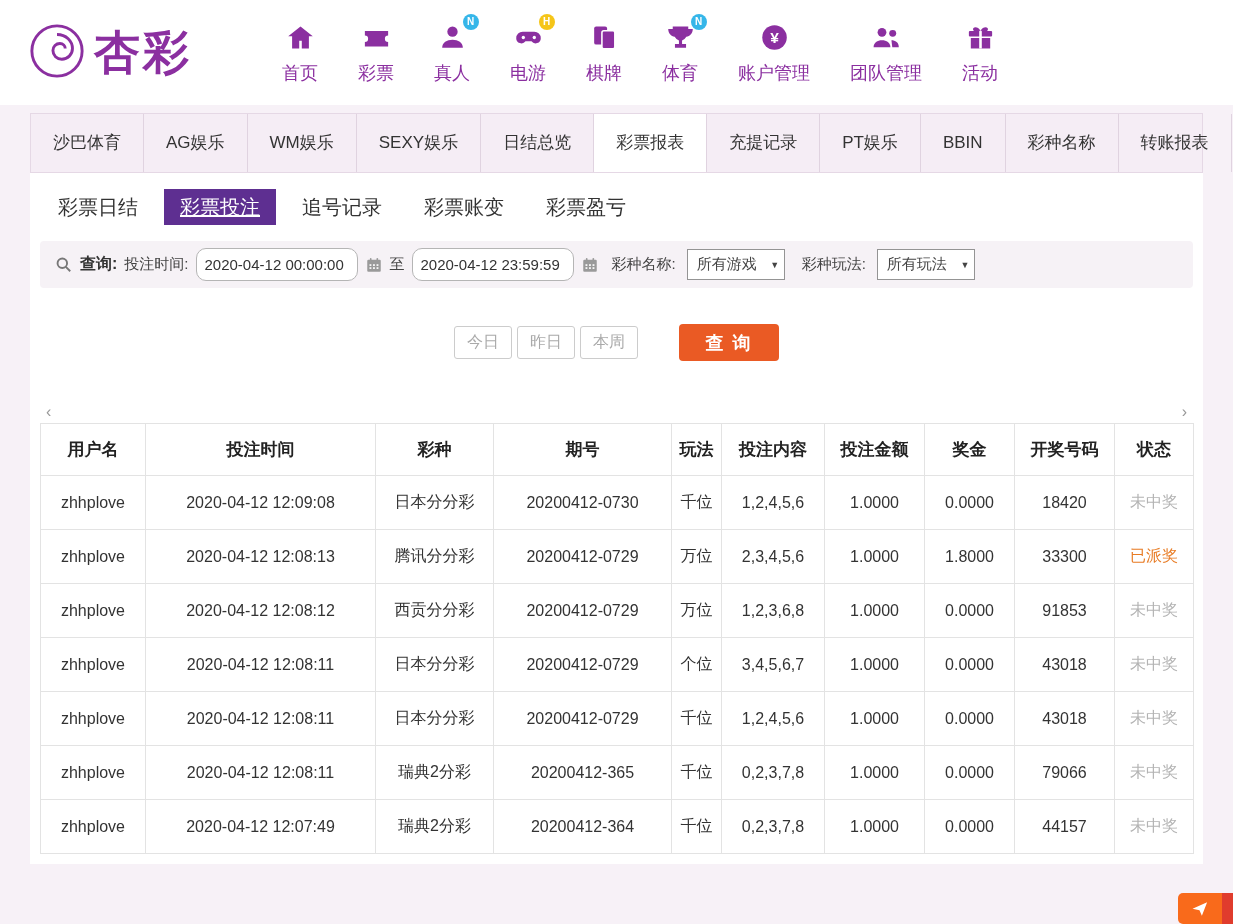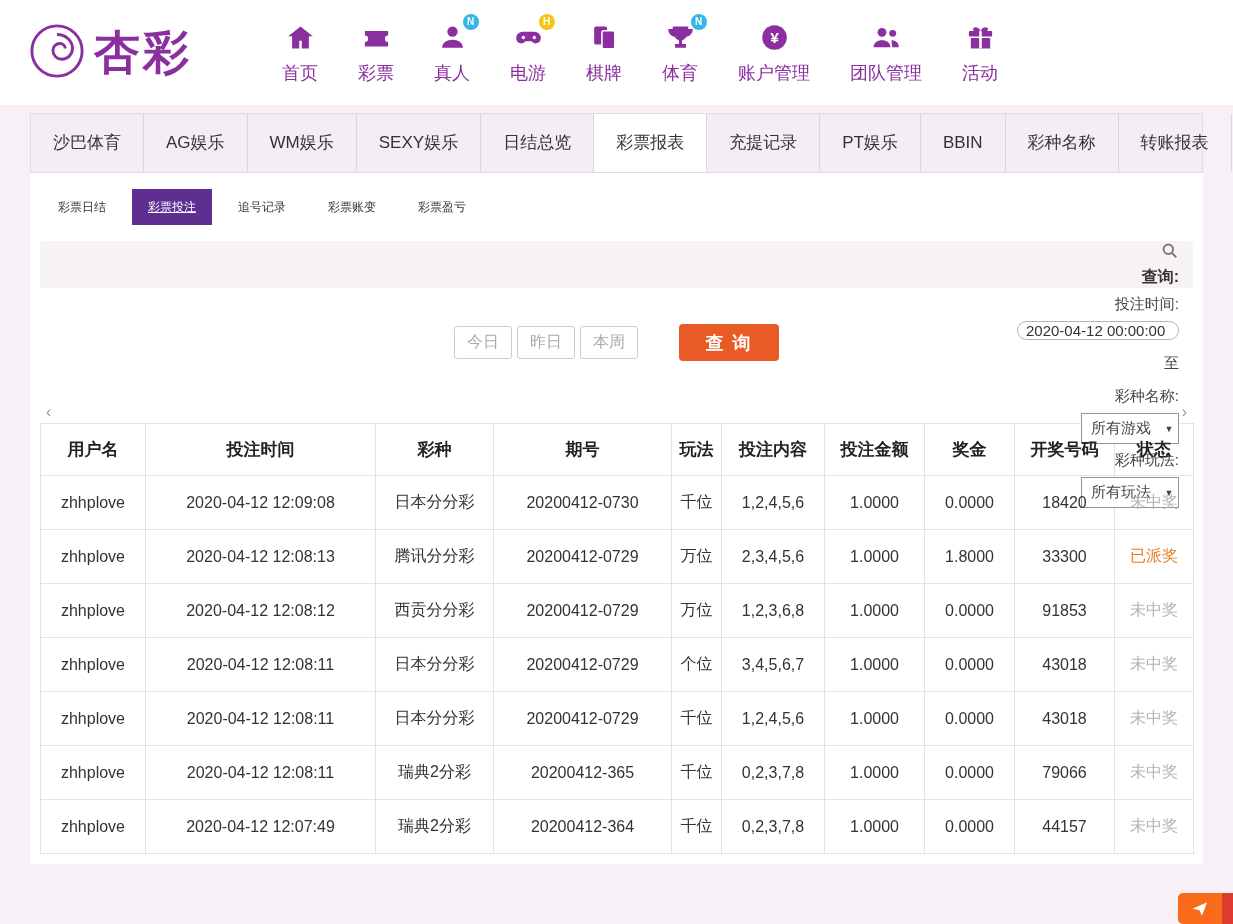--- a/index.html
+++ b/index.html
@@ -28,25 +28,25 @@
   
   .tab-strip { margin:8px 30px 0; background:#f5edf5; border:1px solid #e5d8e5; }
   .tab-row { display:flex; border-bottom:4px solid #0ea5e9; }
   .tab-row:last-child { border-bottom:none; }
   .tab { padding:0 22px; line-height:58px; font-size:17px; color:#333; border-right:1px solid #e0d3e0;
          cursor:pointer; white-space:nowrap; }
   .tab.active { background:#fff; }
   
   .content { margin:0 30px; background:#fff; min-height:691px; padding-bottom:4px; }
   .subtabs { display:flex; gap:10px; padding:16px 12px 12px; align-items:center; }
-  .subtab { font-size:12px; color:#333; padding:0 16px; line-height:36px; cursor:pointer; white-space:nowrap; }
+  .subtab { font-size:20px; color:#333; padding:0 16px; line-height:36px; cursor:pointer; white-space:nowrap; }
   .subtab.active { background:#5e2f91; color:#fff;text-decoration:underline; }
   
   .searchbar { margin:4px 10px 0; background:#f6f2f6; border-radius:4px; height:47px;
-               display:flex; align-items:flex-end; padding:0 14px; gap:7px; font-size:15px; color:#444;flex-direction:column; }
+               display:flex; align-items:center; padding:0 14px; gap:7px; font-size:15px; color:#444; }
   .magnifier svg { width:19px; height:19px; display:block; }
   .lbl-strong { font-weight:bold; color:#333; font-size:16px; }
   .lbl { color:#444; font-size:15px; white-space:nowrap; }
   .text-input { width:162px; height:33px; border:1px solid #b5b5b5; border-radius:10px; padding:0 8px;
                 font-size:15px; color:#333; font-family:inherit; background:#fff; }
   .cal-icon { width:18px; height:18px; cursor:pointer; }
   .fake-select { display:flex; align-items:center; height:31px; border:1px solid #949494; background:#fff;
                  margin-left:4px; cursor:pointer; }
   .sel-text { padding:0 9px; font-size:15px; min-width:62px; }
   .sel-arrow { width:18px; height:29px; display:flex; align-items:center; justify-content:center;
@@ -222,20 +222,21 @@
         <g fill="#fff">
           <rect x="6" y="11" width="2.5" height="2.2"></rect>
           <rect x="10.7" y="11" width="2.5" height="2.2"></rect>
           <rect x="15.4" y="11" width="2.5" height="2.2"></rect>
           <rect x="6" y="15" width="2.5" height="2.2"></rect>
           <rect x="10.7" y="15" width="2.5" height="2.2"></rect>
           <rect x="15.4" y="15" width="2.5" height="2.2"></rect>
         </g>
       </svg>
     <span class="lbl">至</span>
+    <input class="text-input" value="2020-04-12 23:59:59" style="">
     <svg class="cal-icon" viewBox="0 0 24 24" fill="#9a9a9a">
         <rect x="3" y="5" width="18" height="16" rx="1.5"></rect>
         <rect x="6.5" y="2.8" width="2.2" height="4.5" rx="1"></rect>
         <rect x="15.3" y="2.8" width="2.2" height="4.5" rx="1"></rect>
         <g fill="#fff">
           <rect x="6" y="11" width="2.5" height="2.2"></rect>
           <rect x="10.7" y="11" width="2.5" height="2.2"></rect>
           <rect x="15.4" y="11" width="2.5" height="2.2"></rect>
           <rect x="6" y="15" width="2.5" height="2.2"></rect>
           <rect x="10.7" y="15" width="2.5" height="2.2"></rect>

